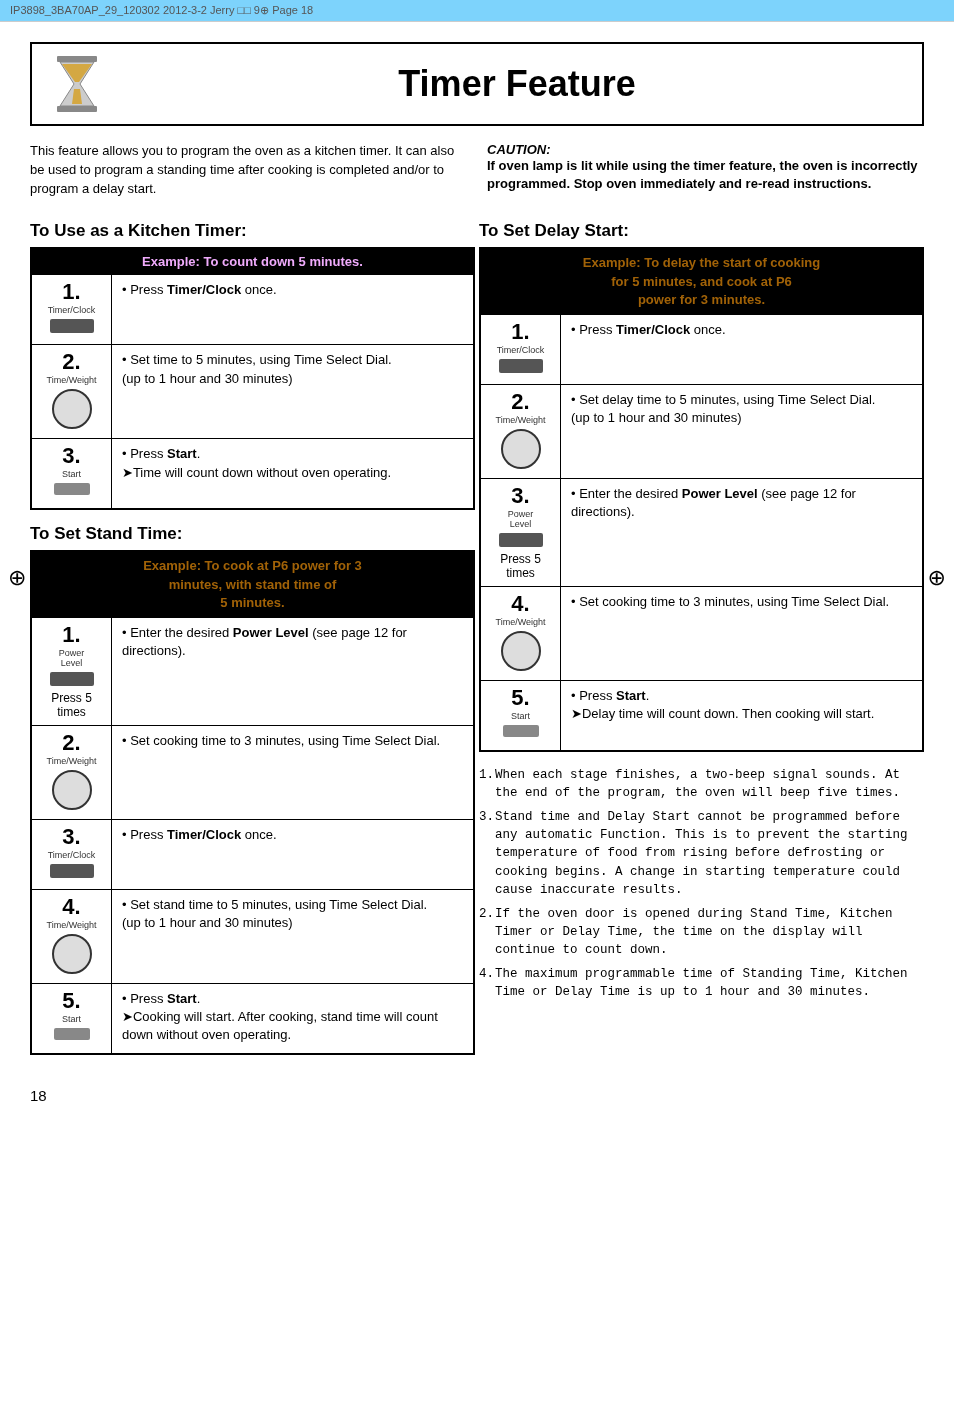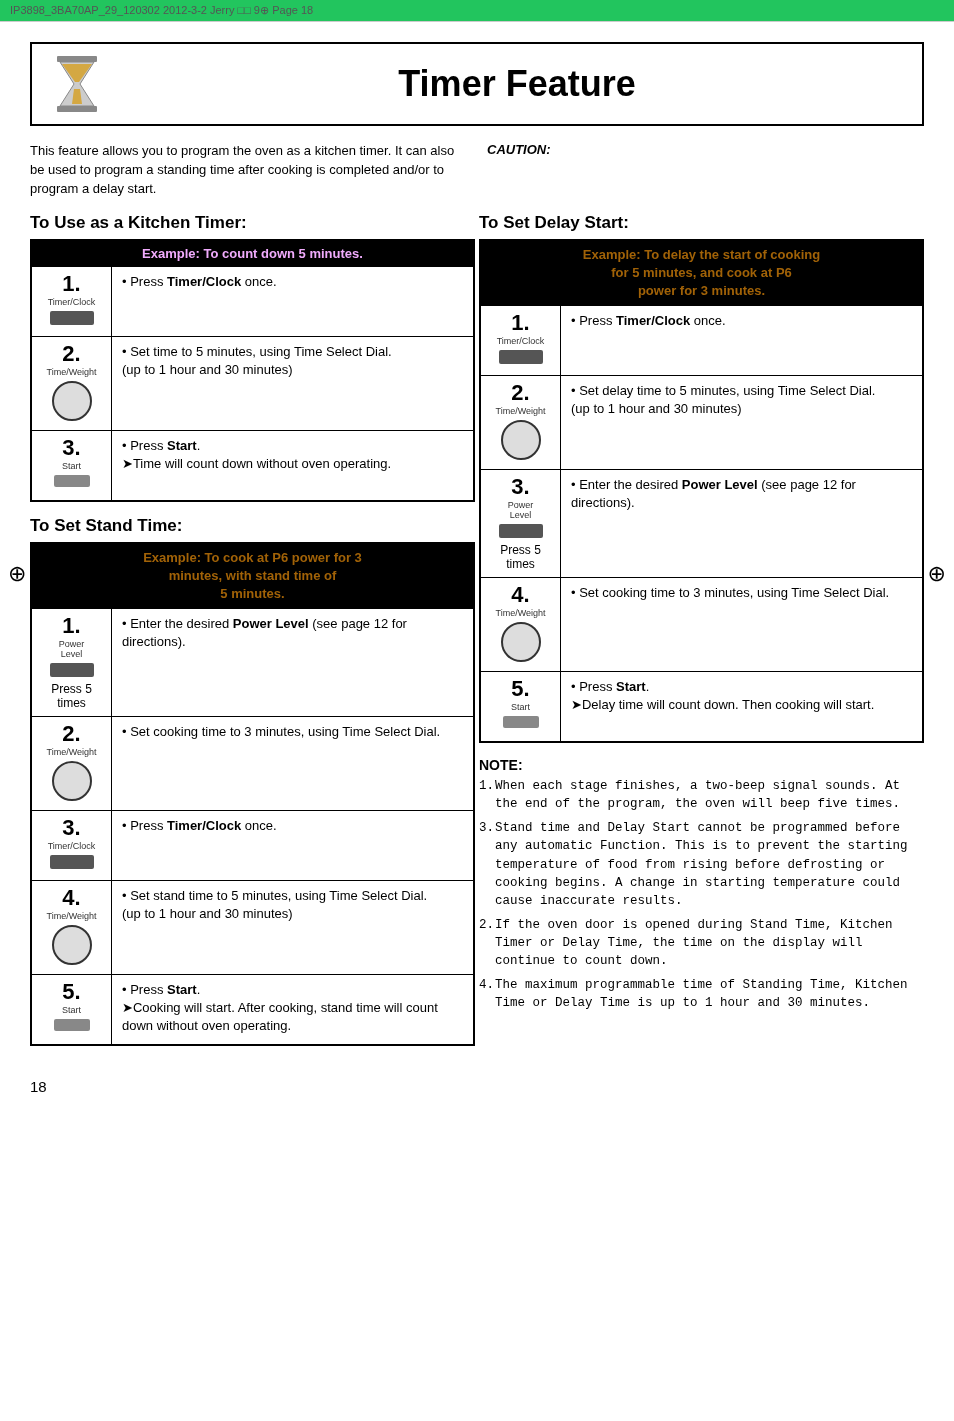--- a/index.html
+++ b/index.html
@@ -8,21 +8,21 @@
       font-size: 13px;
       background: #fff;
       color: #000;
       width: 954px;
       min-height: 1421px;
       padding: 0;
     }
 
     
     .header-bar {
-      background: #22c55e;
+      background: #7dd3fc;
       border-bottom: 1px solid #ccc;
       padding: 4px 10px;
       font-size: 11px;
       color: #555;
       display: flex;
       align-items: center;
       justify-content: space-between;
     }
 
     
@@ -242,20 +242,21 @@
   </div>
 
   <div style="display:flex; gap:20px; margin-bottom:14px;">
     <div style="flex:1;">
       <p style="font-size:13px; line-height:1.45;">This feature allows you to program the oven as a kitchen timer. It can also be used to program a standing time after cooking is completed and/or to program a delay start.</p>
     </div>
     <div style="flex:1;">
 
       <div class="caution-box">
         <div class="caution-title">CAUTION:</div>
+        <div class="caution-body">If oven lamp is lit while using the timer feature, the oven is incorrectly programmed. Stop oven immediately and re-read instructions.</div>
       </div>
     </div>
   </div>
 
   <div class="two-col">
 
     <div class="col-left">
 
       <div>
         <div class="section-heading">To Use  as a Kitchen Timer:</div>
@@ -421,21 +422,20 @@
               <div class="step-icon">
                 <div class="btn-small-rect"></div>
               </div>
             </div>
             <div class="step-content">• Press <b>Start</b>.<br>➤Delay time will count down. Then cooking will start.</div>
           </div>
         </div>
       </div>
 
       <div class="notes-section">
-        <div class="notes-title">NOTE:</div>
         <ol class="notes-list">
           <li data-num="1">When each stage finishes, a two-beep signal sounds. At the end of the program, the oven will beep five times.</li>
           <li data-num="3">Stand time and Delay Start cannot be programmed before any automatic Function. This is to prevent the starting temperature of food from rising before defrosting or cooking begins. A change in starting temperature could cause inaccurate results.</li>
           <li data-num="2">If the oven door is opened during Stand Time, Kitchen Timer or Delay Time, the time on the display will continue to count down.</li>
           <li data-num="4">The maximum programmable time of Standing Time, Kitchen Time or Delay Time is up to 1 hour and 30 minutes.</li>
         </ol>
       </div>
 
     </div>
 

